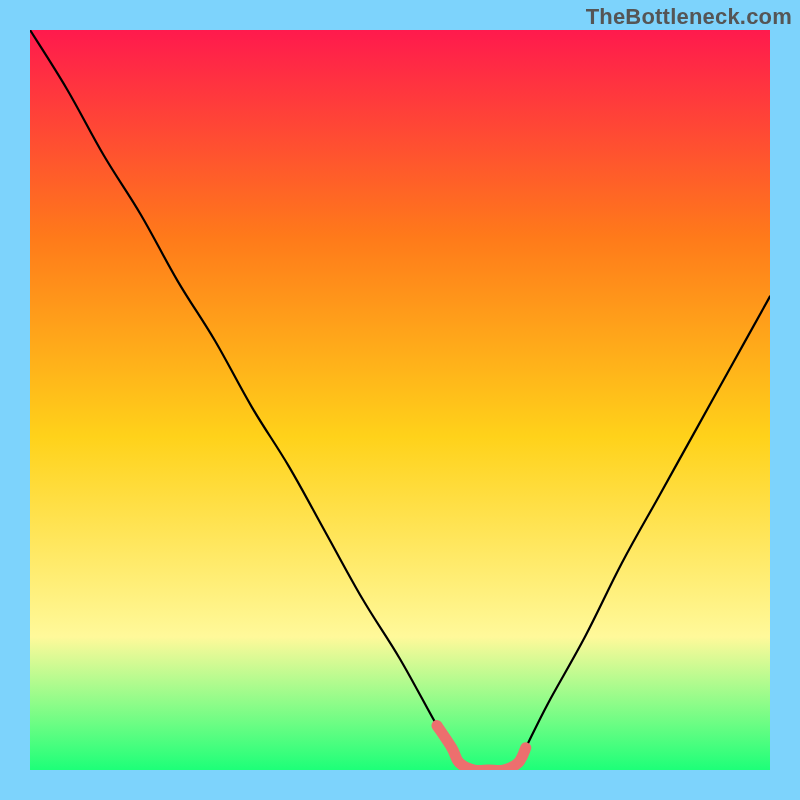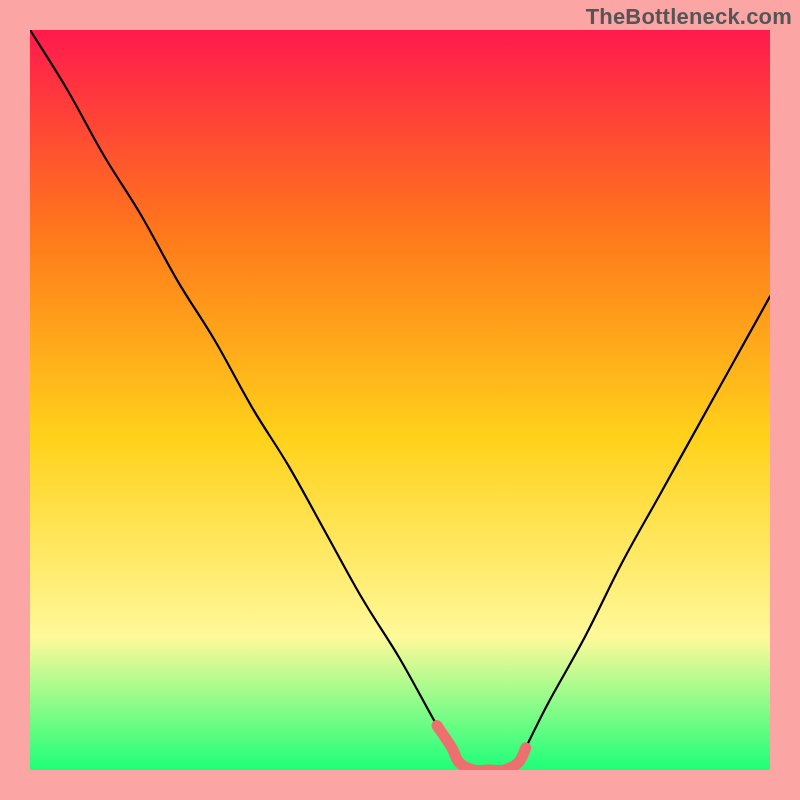--- a/index.html
+++ b/index.html
@@ -8,21 +8,21 @@
     width: 800px;
     height: 800px;
     overflow: hidden;
     background: #000;
     font-family: Arial, Helvetica, sans-serif;
   }
   .frame {
     position: relative;
     width: 800px;
     height: 800px;
-    background: #fca5a5;
+    background: #7dd3fc;
   }
   .plot-area {
     position: absolute;
     left: 30px;
     top: 30px;
     width: 740px;
     height: 740px;
     overflow: hidden;
   }
   .watermark {

